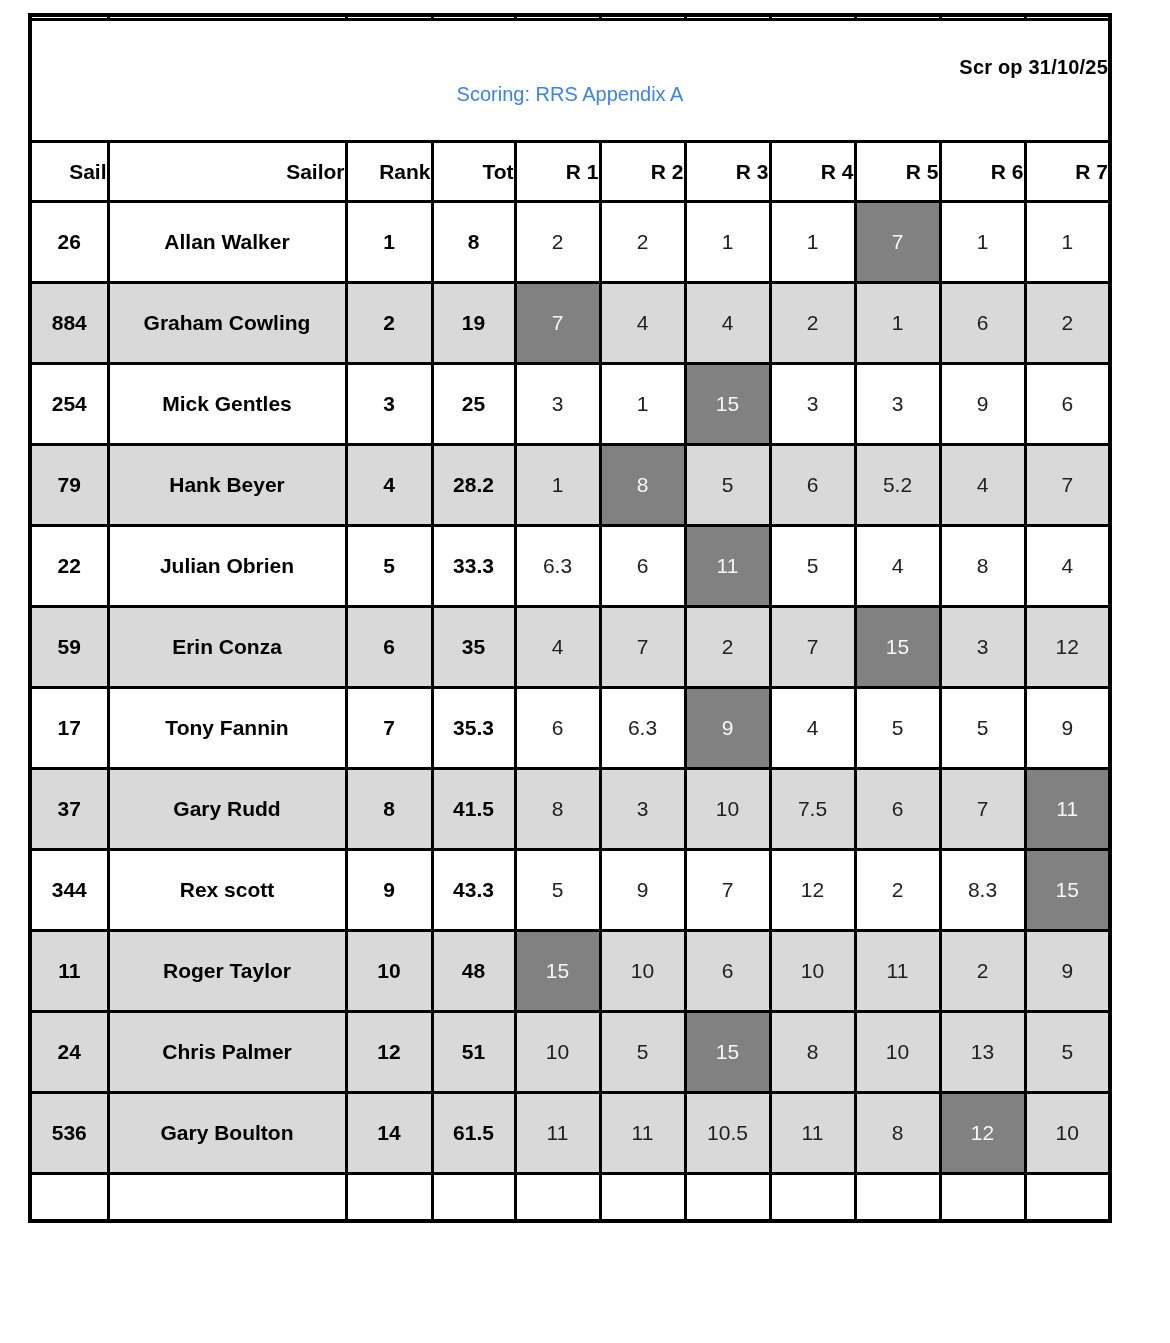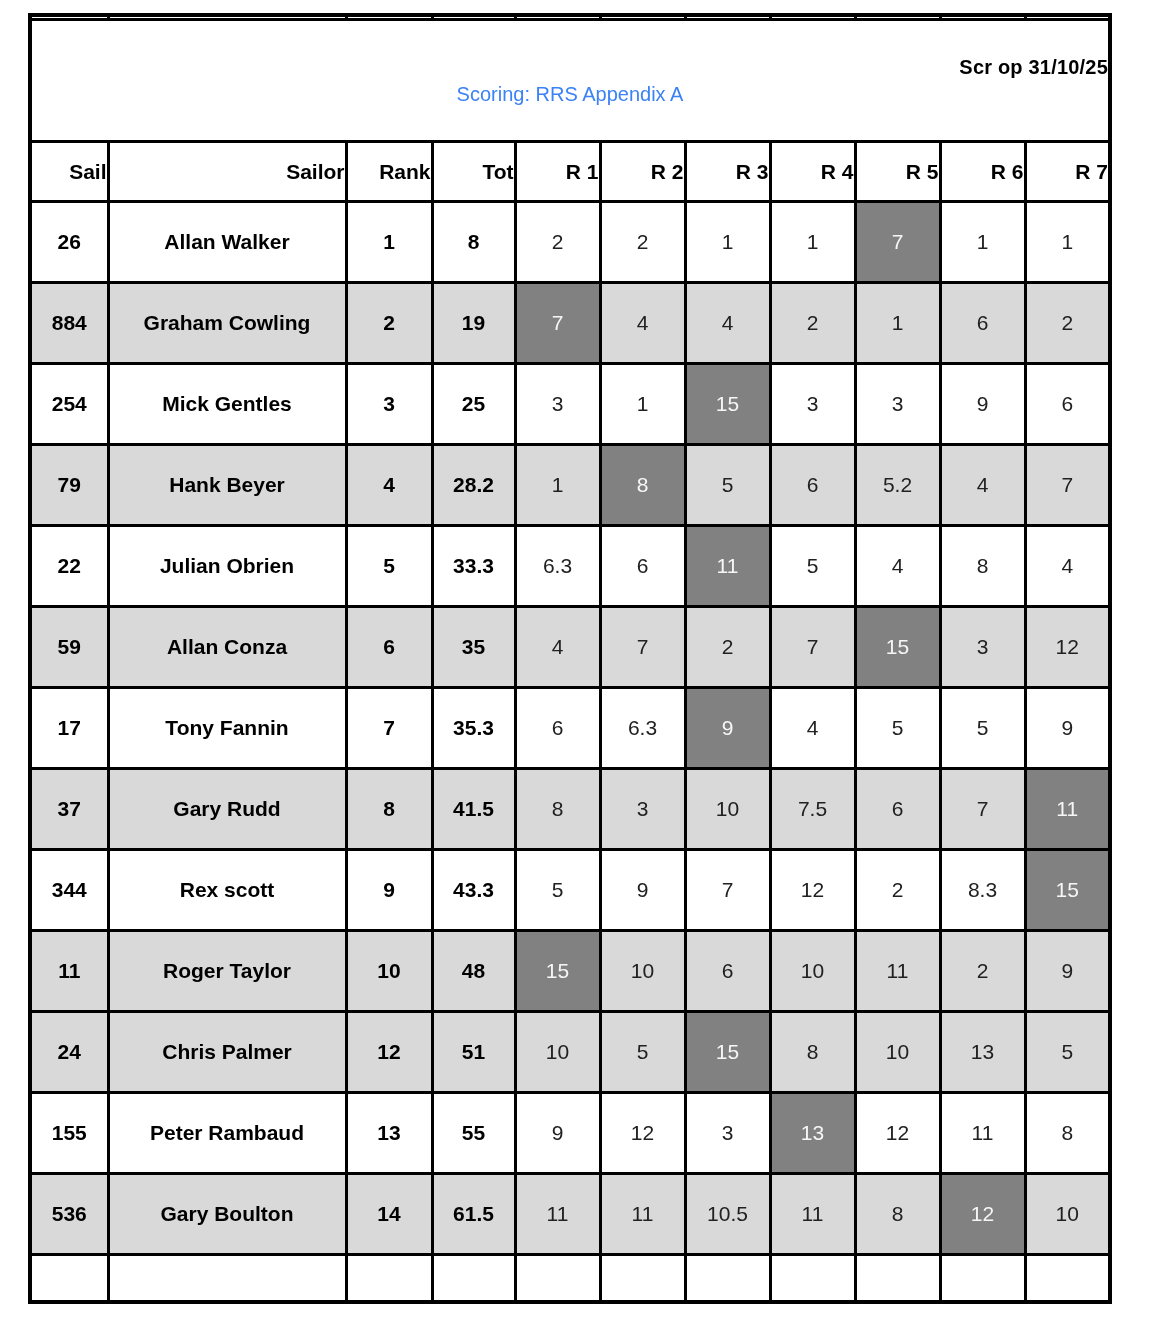--- a/index.html
+++ b/index.html
@@ -191,21 +191,21 @@
           <td class="c-race">6.3</td>
           <td class="c-race">6</td>
           <td class="c-race discard">11</td>
           <td class="c-race">5</td>
           <td class="c-race">4</td>
           <td class="c-race">8</td>
           <td class="c-race">4</td>
         </tr>
         <tr class="data-row stripe">
           <td class="c-sail">59</td>
-          <td class="c-sailor">Allan Conza</td>
+          <td class="c-sailor">Erin Conza</td>
           <td class="c-rank">6</td>
           <td class="c-tot">35</td>
           <td class="c-race">4</td>
           <td class="c-race">7</td>
           <td class="c-race">2</td>
           <td class="c-race">7</td>
           <td class="c-race discard">15</td>
           <td class="c-race">3</td>
           <td class="c-race">12</td>
         </tr>
@@ -266,33 +266,20 @@
           <td class="c-sailor">Chris Palmer</td>
           <td class="c-rank">12</td>
           <td class="c-tot">51</td>
           <td class="c-race">10</td>
           <td class="c-race">5</td>
           <td class="c-race discard">15</td>
           <td class="c-race">8</td>
           <td class="c-race">10</td>
           <td class="c-race">13</td>
           <td class="c-race">5</td>
-        </tr>
-        <tr class="data-row">
-          <td class="c-sail">155</td>
-          <td class="c-sailor">Peter Rambaud</td>
-          <td class="c-rank">13</td>
-          <td class="c-tot">55</td>
-          <td class="c-race">9</td>
-          <td class="c-race">12</td>
-          <td class="c-race">3</td>
-          <td class="c-race discard">13</td>
-          <td class="c-race">12</td>
-          <td class="c-race">11</td>
-          <td class="c-race">8</td>
         </tr>
         <tr class="data-row stripe">
           <td class="c-sail">536</td>
           <td class="c-sailor">Gary Boulton</td>
           <td class="c-rank">14</td>
           <td class="c-tot">61.5</td>
           <td class="c-race">11</td>
           <td class="c-race">11</td>
           <td class="c-race">10.5</td>
           <td class="c-race">11</td>

